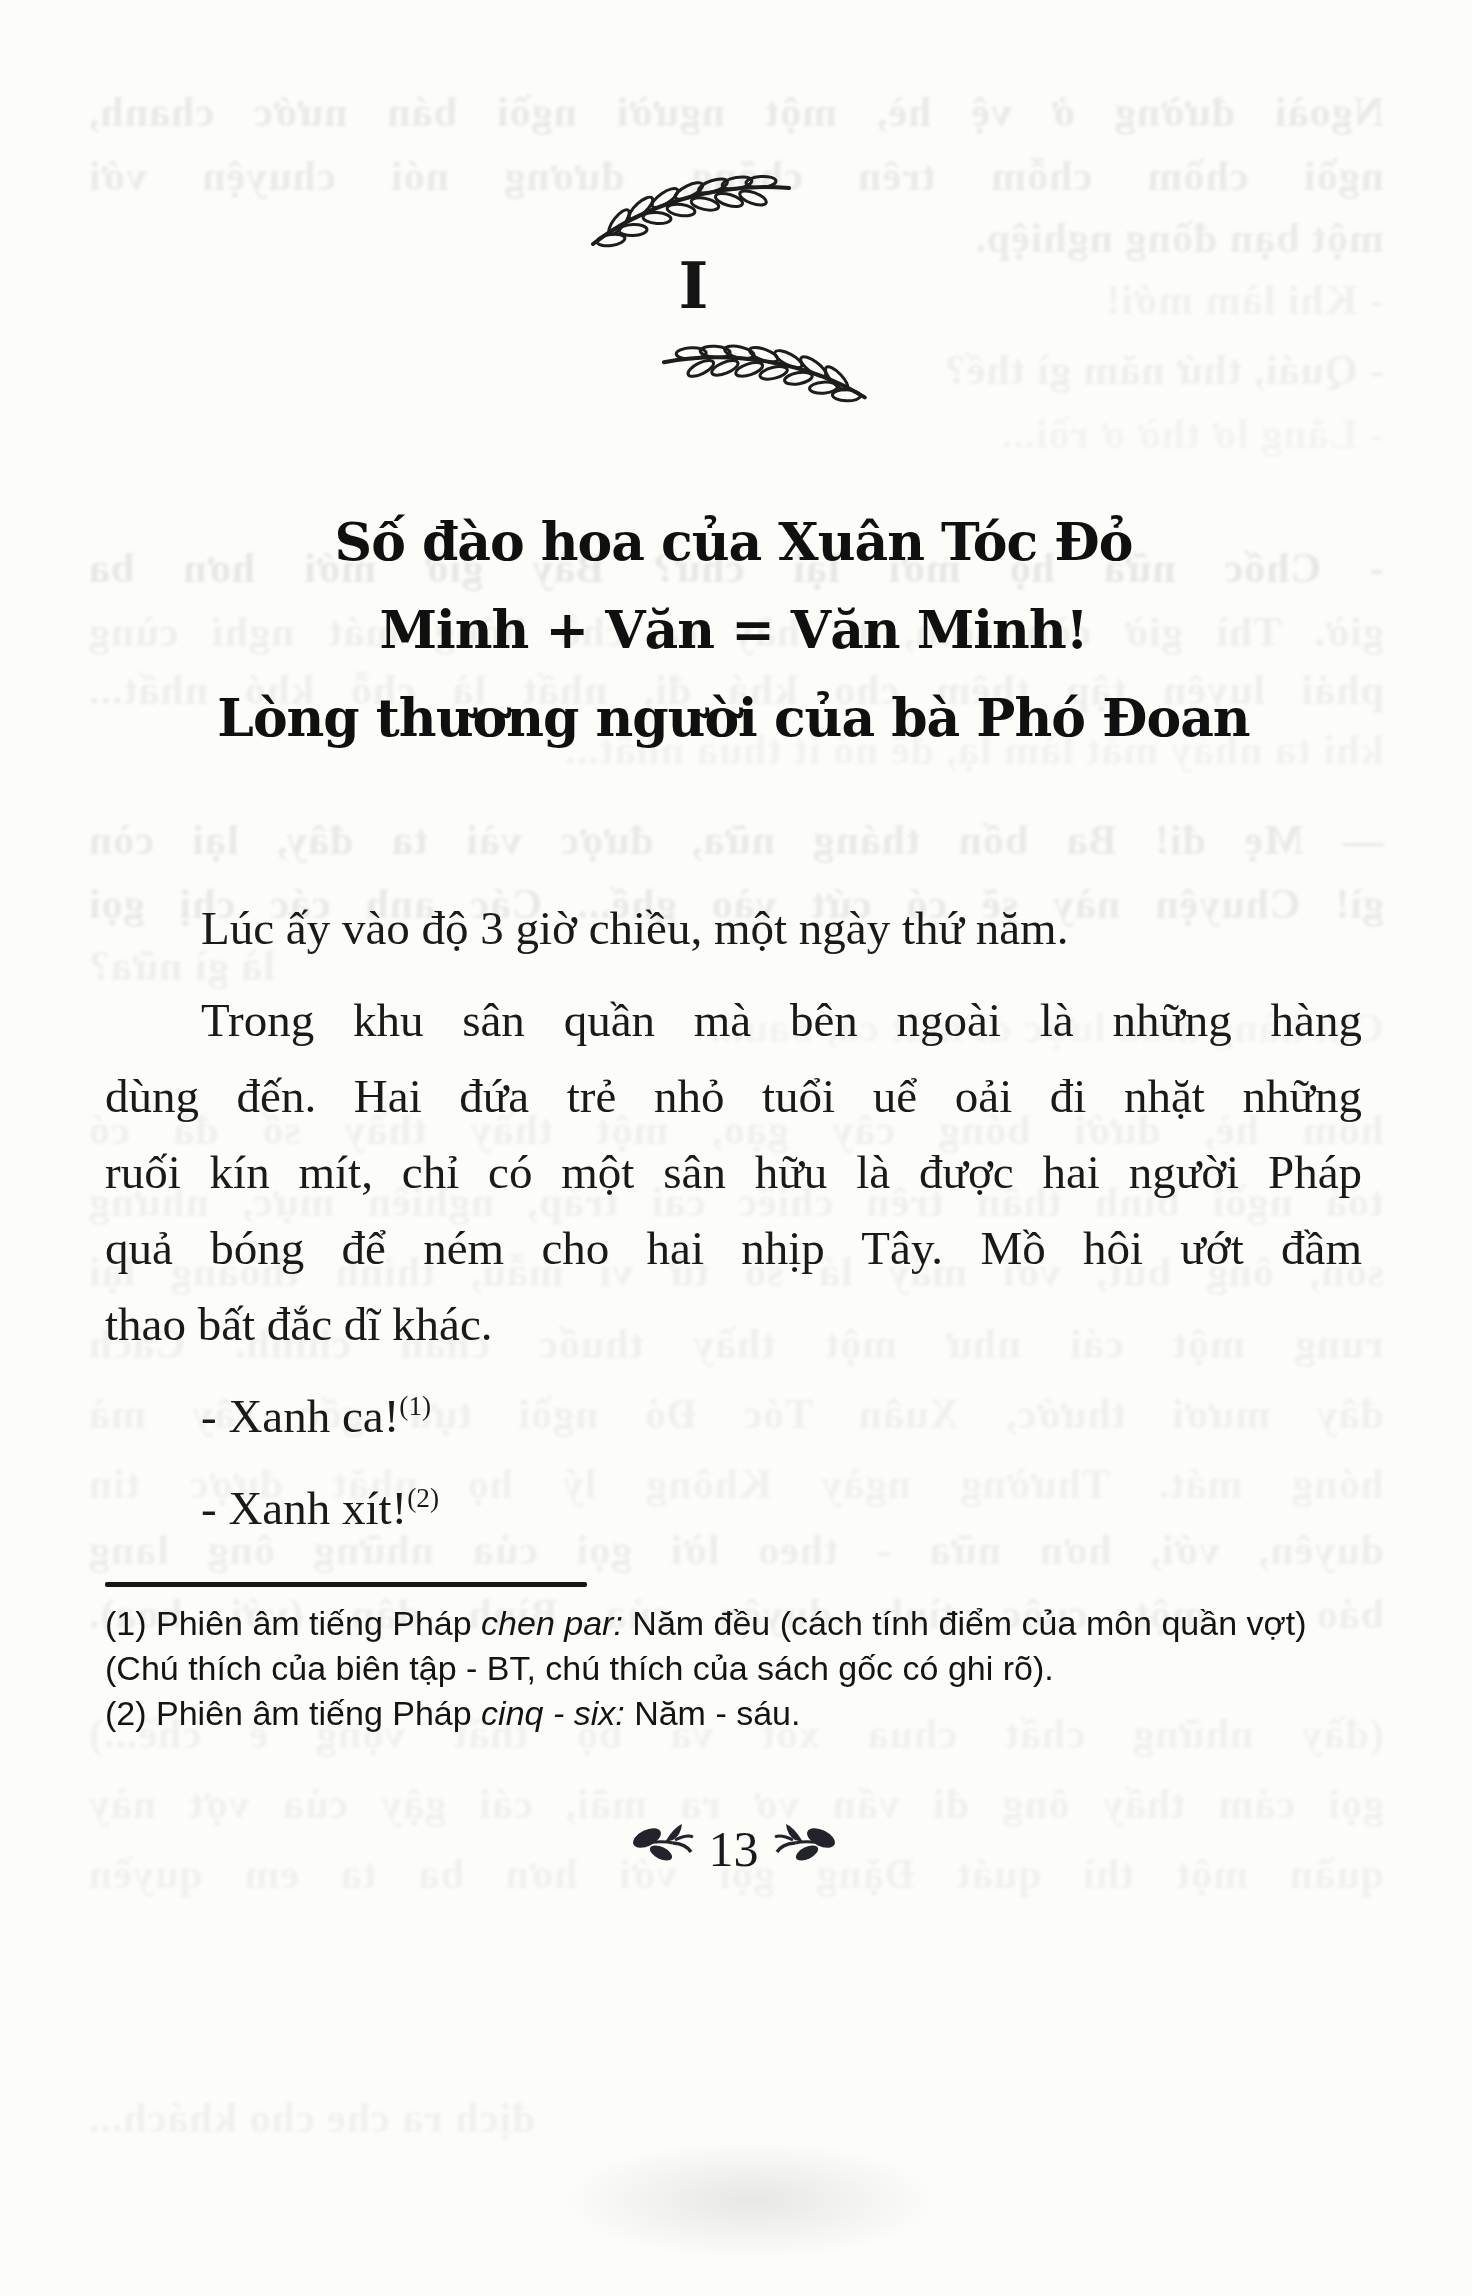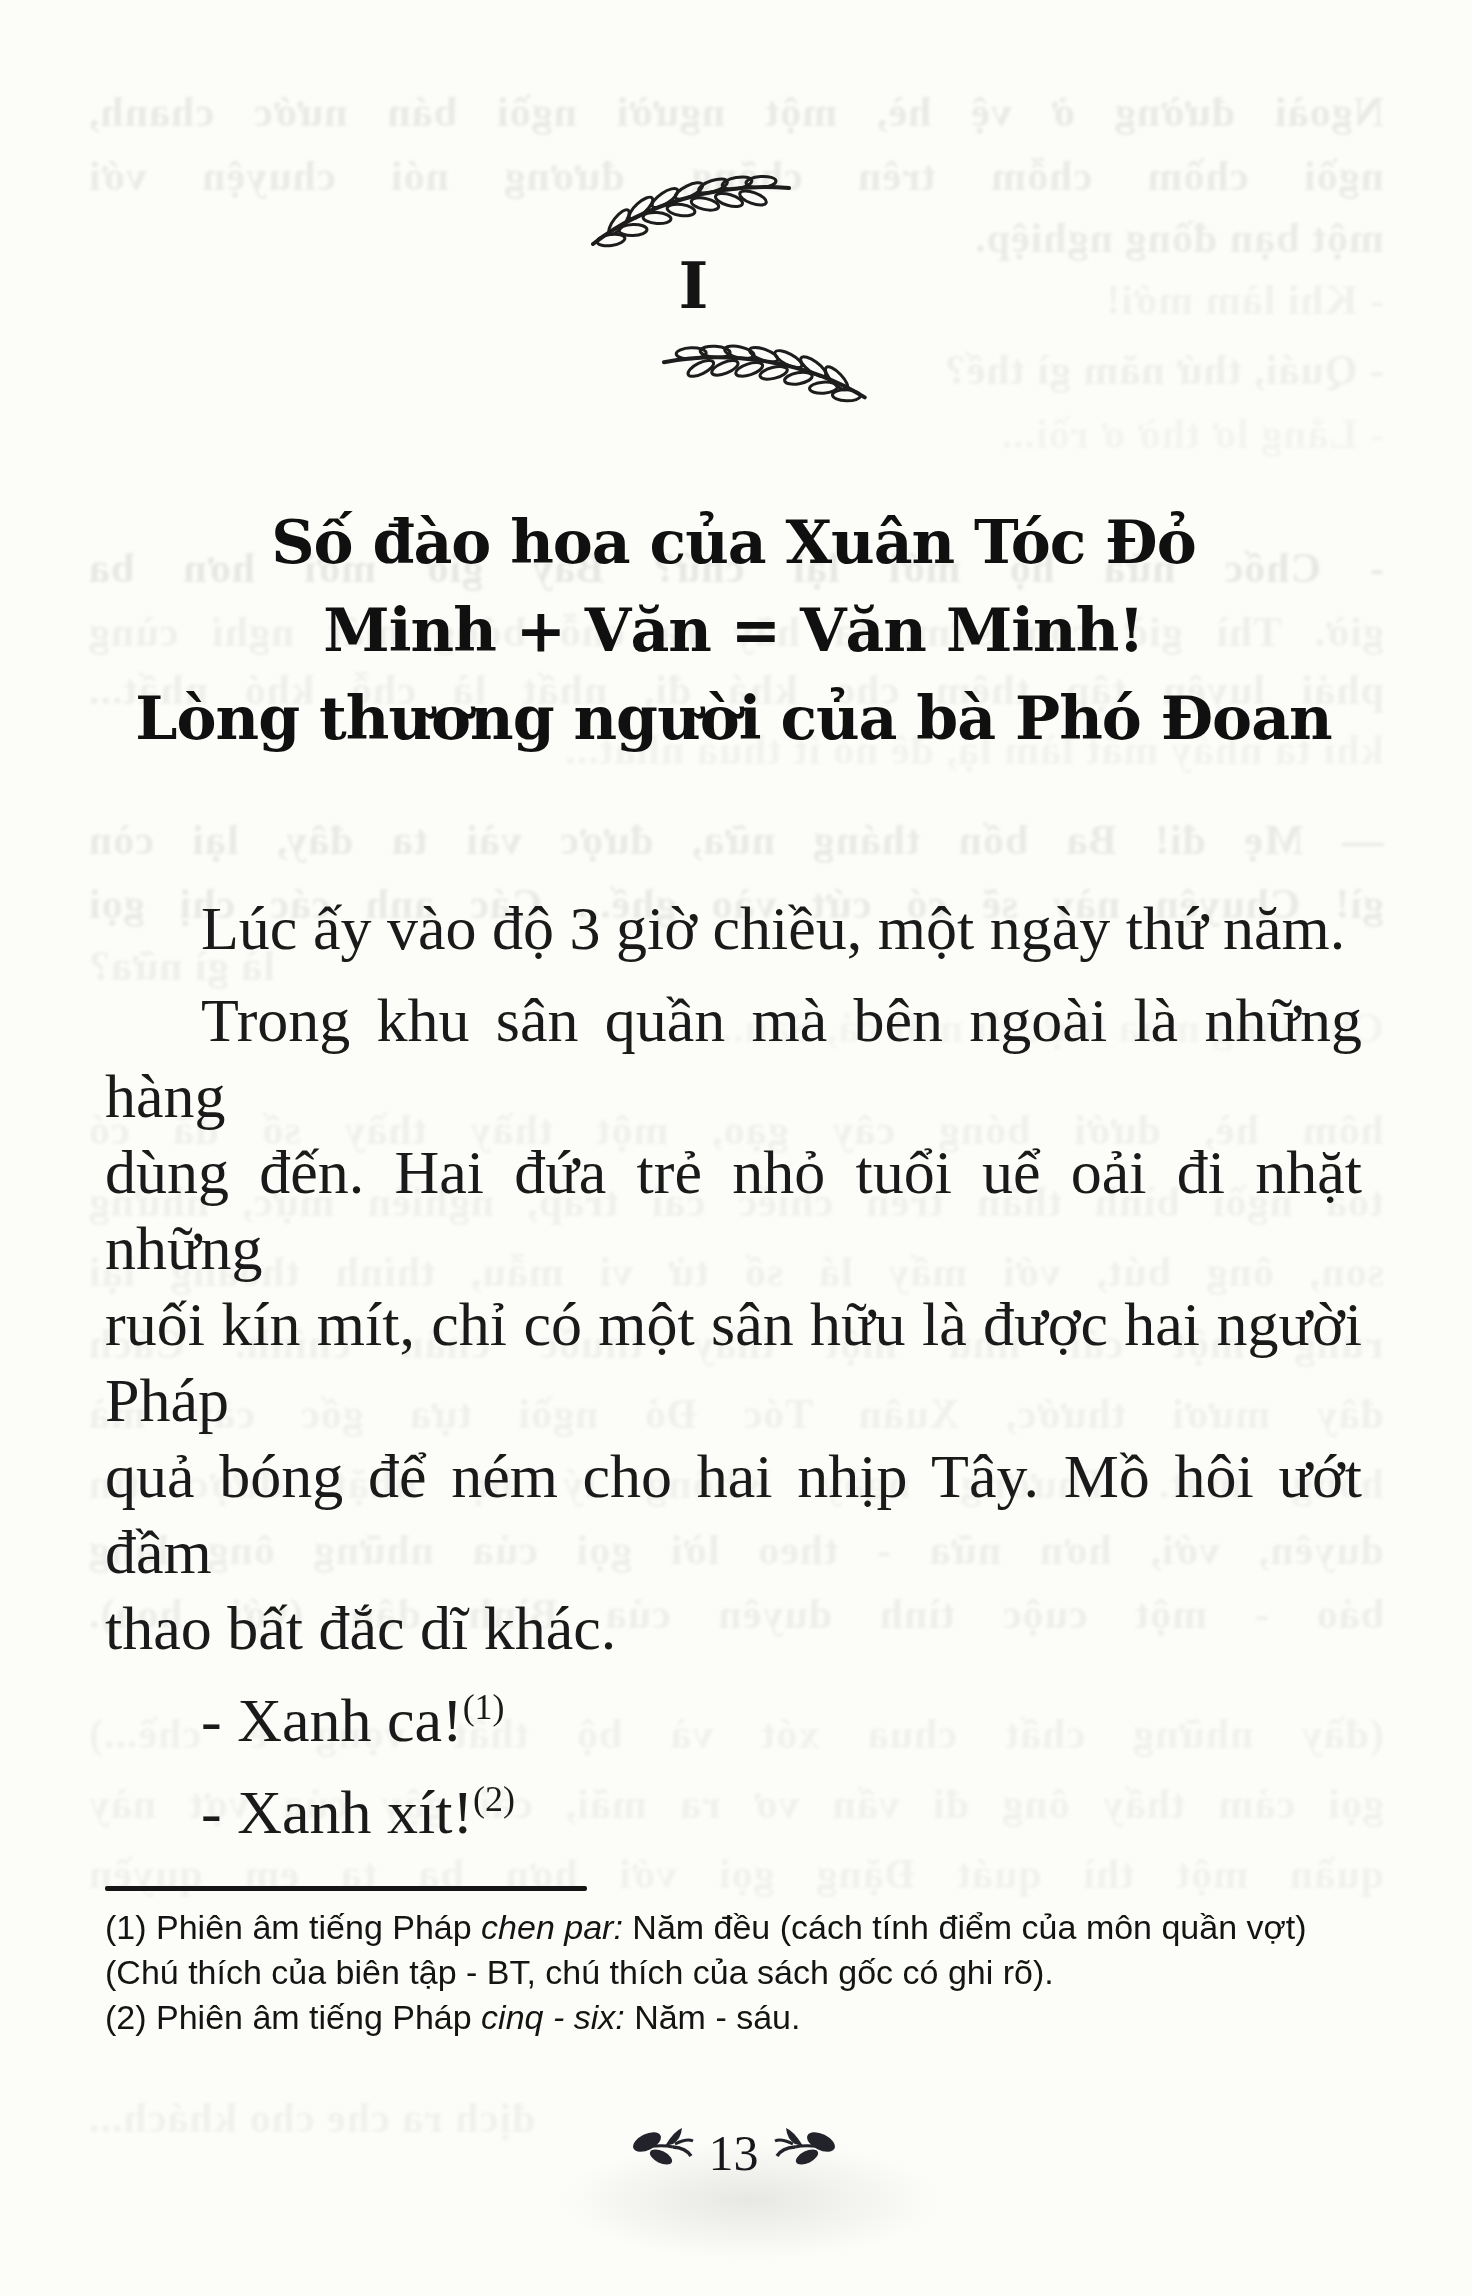--- a/index.html
+++ b/index.html
@@ -26,26 +26,26 @@
   .chapter-head{margin-top:156px;display:flex;flex-direction:column;align-items:center;}
   .branch{display:block;}
   .branch-top{transform:translateX(-42px);}
   .branch-bottom{transform:translateX(28px) rotate(174deg) scaleY(-1);}
   .numeral{
     font-family:"DejaVu Serif", serif;font-weight:700;font-size:64px;line-height:64px;
     margin:4px 0 2px 0;color:#141414;transform:translateX(-40px);
   }
   .title{margin:84px 0 0 0;text-align:center;}
   .title-line{
-    font-family:"DejaVu Serif", serif;font-weight:700;font-size:60px;line-height:88px;
+    font-family:"DejaVu Serif", serif;font-weight:700;font-size:52px;line-height:88px;
     letter-spacing:-1px;color:#101010;white-space:nowrap;
   }
   .body-text{margin-top:128px;}
   .para{margin:0 0 16px 0;}
-  .line{font-size:62px;line-height:76px;color:#1a1a1a;}
+  .line{font-size:47px;line-height:76px;color:#1a1a1a;}
   .line.indent{text-indent:96px;}
   .line.just{text-align:justify;text-align-last:justify;}
   sup.fn-ref{font-size:58%;vertical-align:super;line-height:0;letter-spacing:0;}
   
   .fn-sep{margin-top:36px;width:482px;height:5px;background:#161616;border-radius:2px;}
   .footnotes{margin-top:14px;font-family:"Liberation Sans", sans-serif;}
   .fn-line{font-size:34px;line-height:45px;color:#141414;}
   .fn-line i{font-style:italic;}
   
   .footer{margin-top:84px;display:flex;justify-content:center;align-items:flex-start;gap:10px;}

